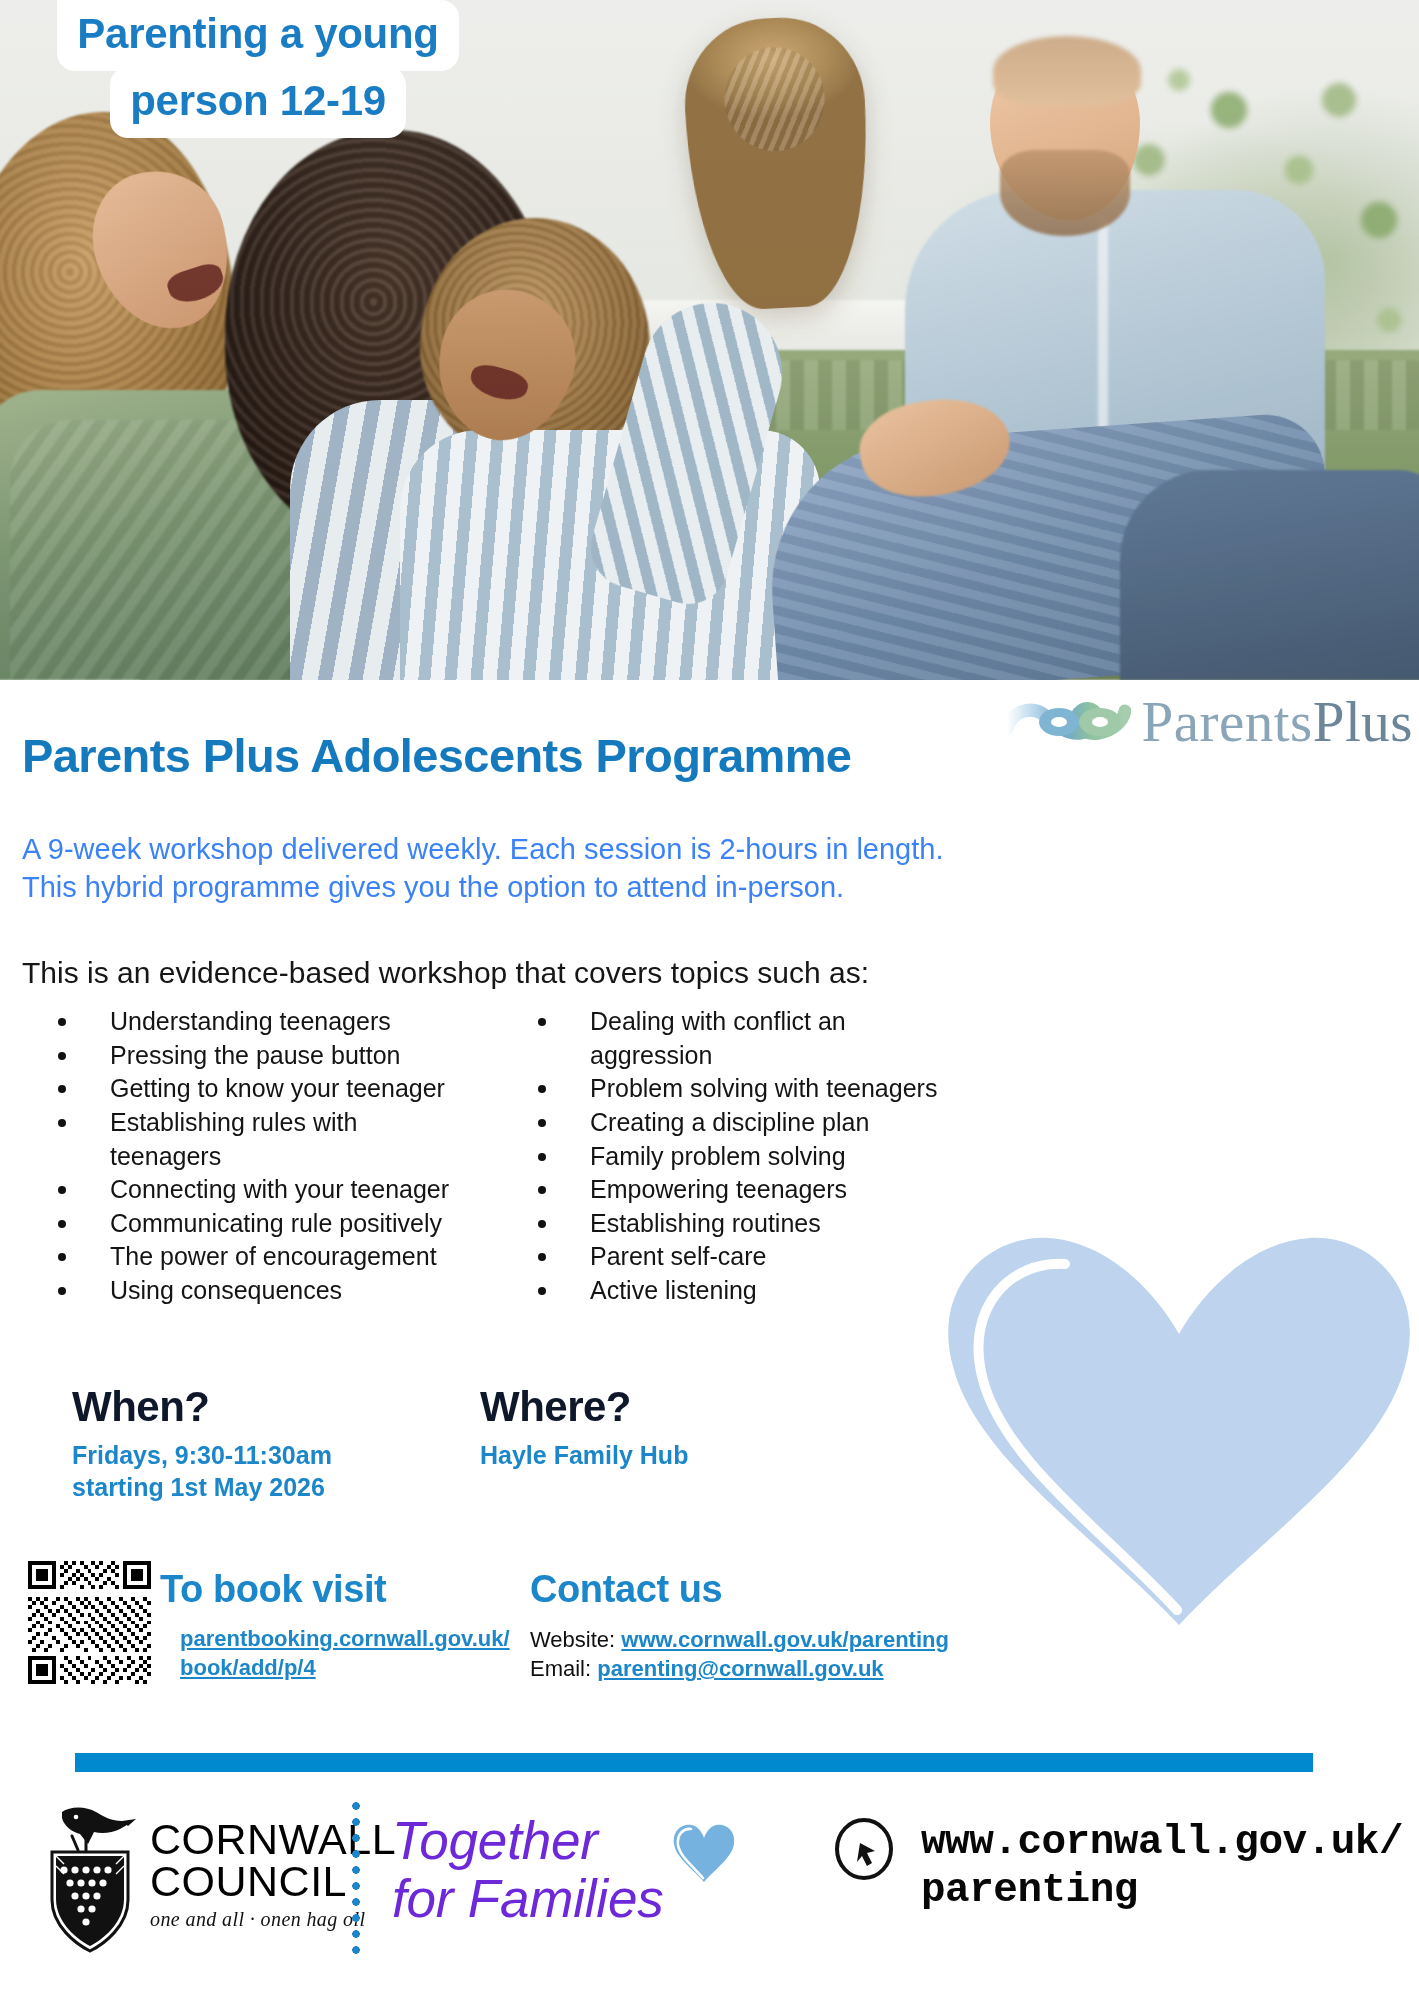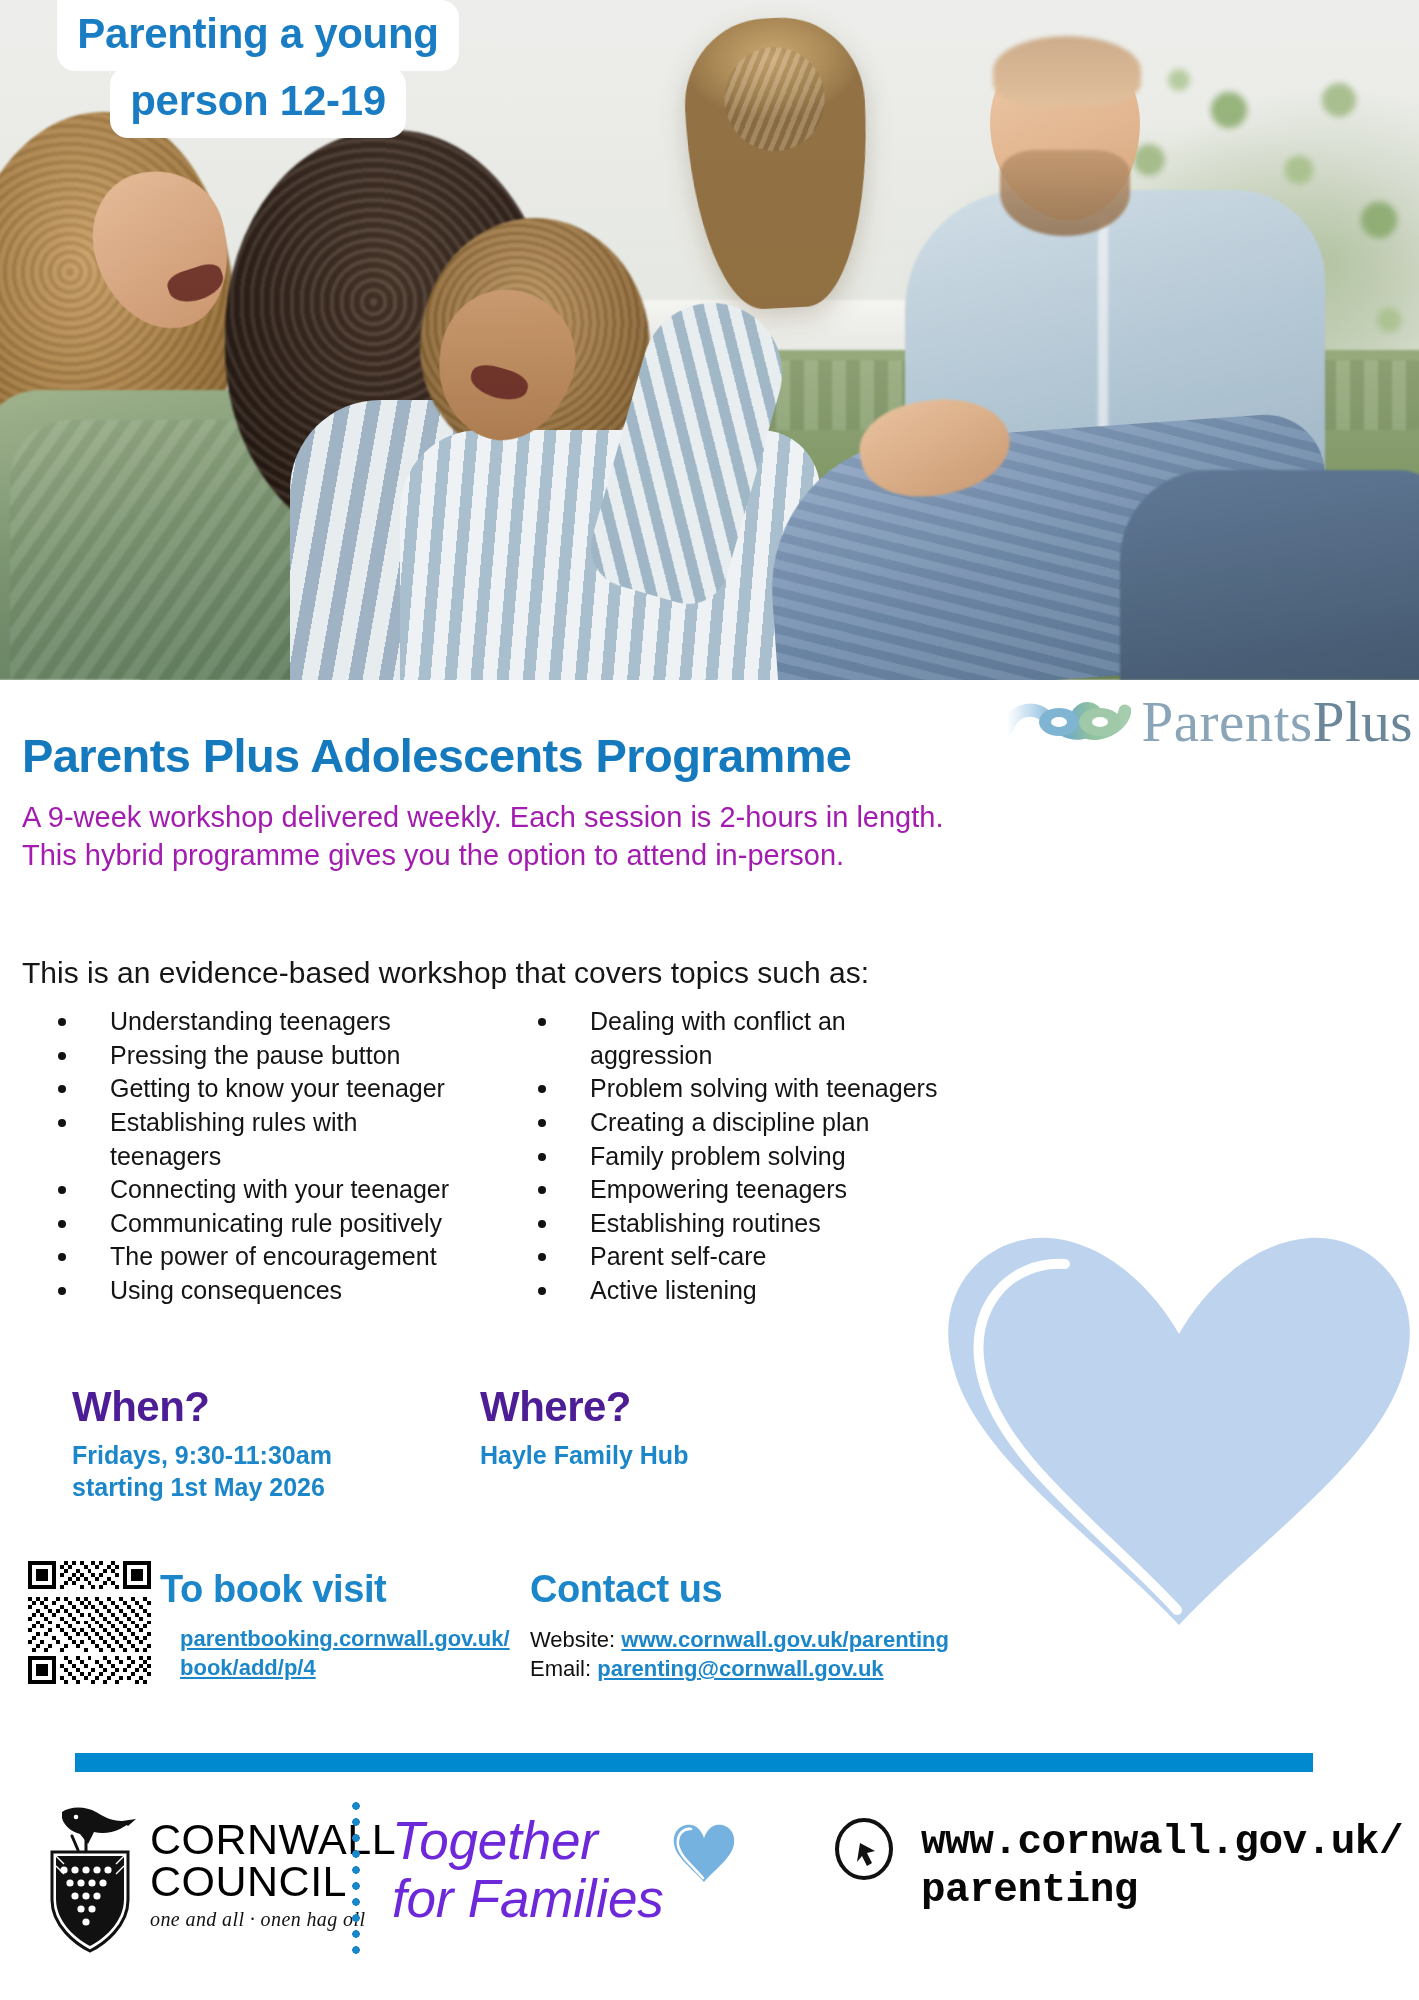--- a/index.html
+++ b/index.html
@@ -336,24 +336,24 @@
     position: absolute;
     left: 22px; top: 728px;
     font-size: 47px;
     font-weight: bold;
     color: #1479bd;
     letter-spacing: -0.6px;
     z-index: 4;
   }
   .subheading {
     position: absolute;
-    left: 22px; top: 798px;
+    left: 22px; top: 830px;
     font-size: 29px;
     line-height: 1.32;
-    color: #a21caf;
+    color: #3b82f6;
     z-index: 4;
   }
   .intro {
     position: absolute;
     left: 22px; top: 956px;
     font-size: 30px;
     color: #161616;
   }
 
   .bullets {
@@ -392,21 +392,21 @@
   }
 
   
   .when-where { position: absolute; top: 1383px; left: 0; width: 1000px; z-index: 4; }
   .ww-col { position: absolute; }
   .ww-col.when { left: 72px; }
   .ww-col.where { left: 480px; }
   .ww-q {
     font-size: 42px;
     font-weight: bold;
-    color: #4c1d95;
+    color: #0f172a;
     letter-spacing: -0.5px;
     margin-bottom: 8px;
   }
   .ww-v {
     font-size: 25px;
     font-weight: bold;
     color: #1b86c9;
     line-height: 1.28;
   }
 

